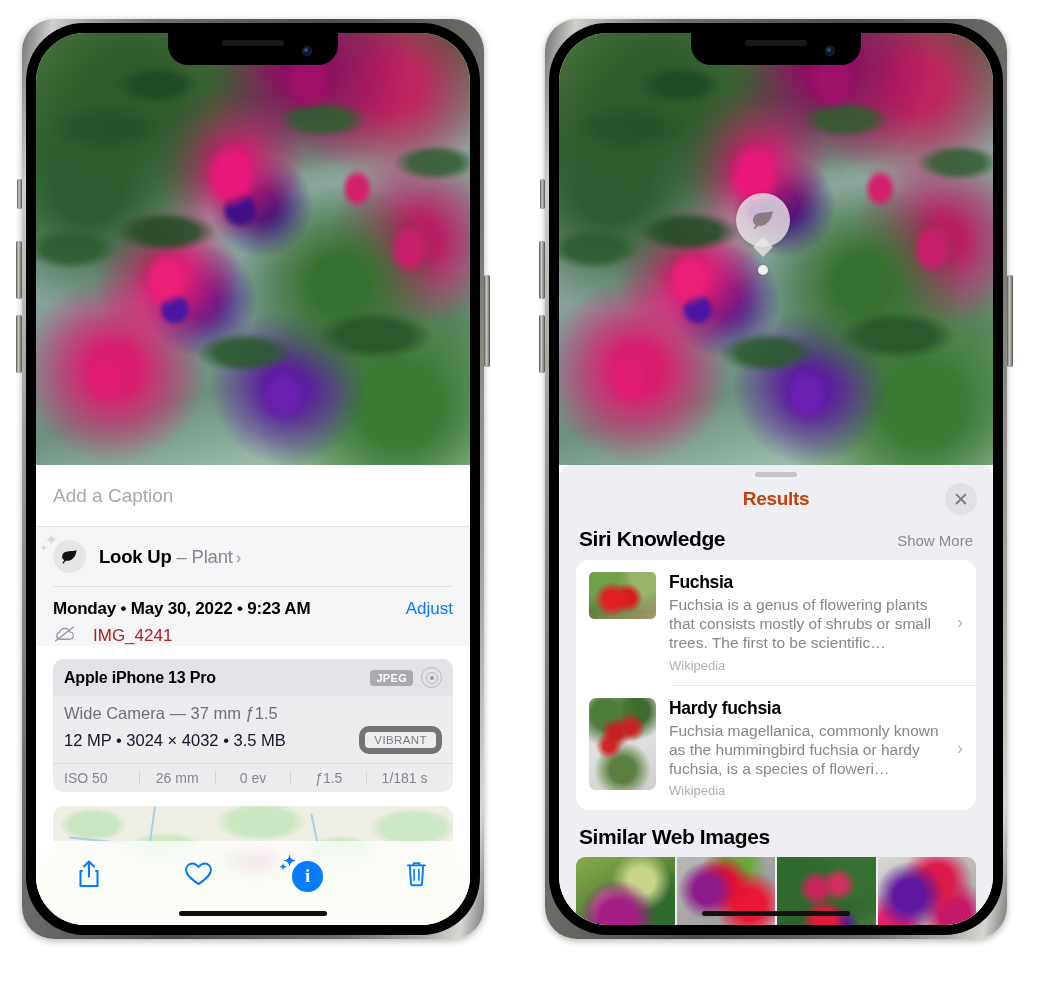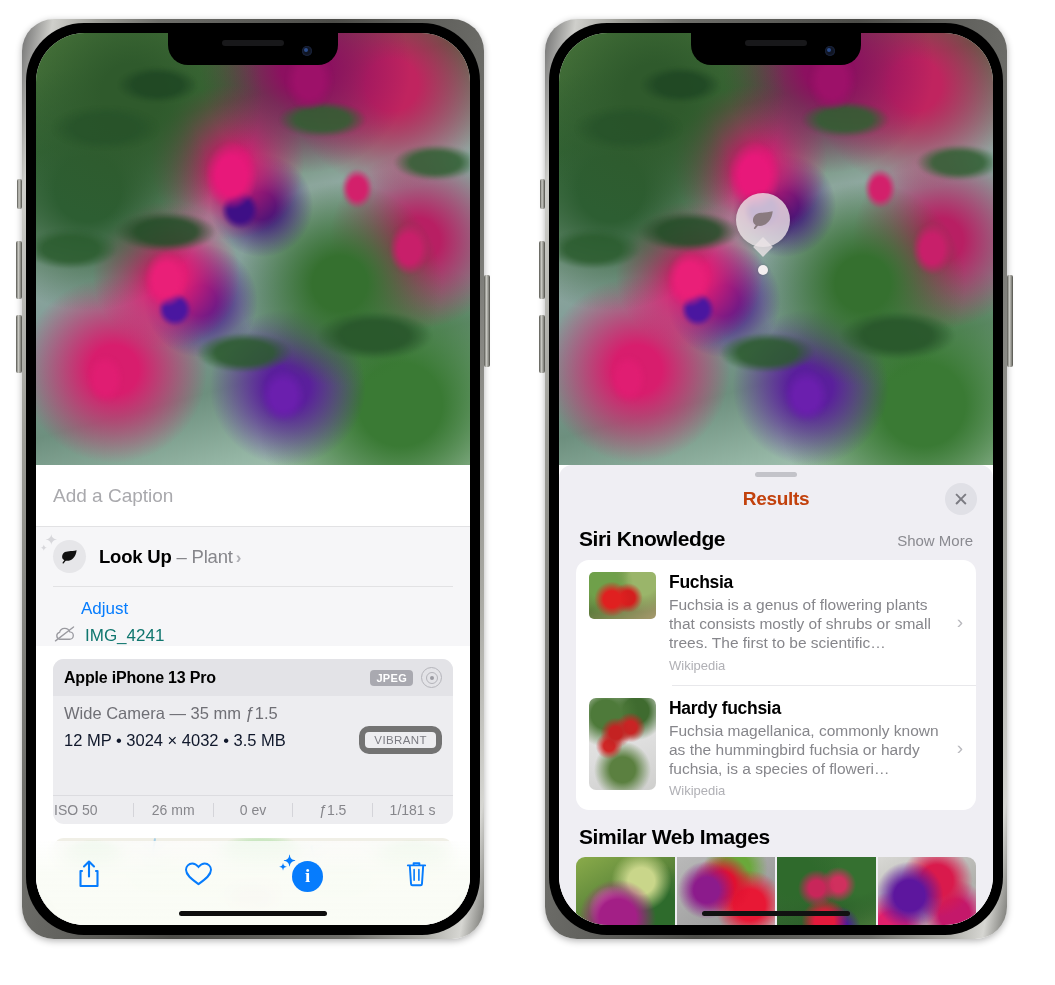--- a/index.html
+++ b/index.html
@@ -129,36 +129,36 @@
   .lookup-text { font-size:18.5px; color:#000; font-weight:700; letter-spacing:-.2px; }
   .lookup-text .sub { font-weight:400; color:#86868b; }
   .chev-small { color:#b0b0b5; font-size:17px; margin-left:3px; font-weight:600;}
   .divider-in { height:1px; background:#e2e2e4; margin-left:0; }
 
   .meta-block { background:#f6f6f8; padding: 12px 17px 0 17px; }
   .meta-line1 { display:flex; align-items:baseline; justify-content:space-between; }
   .meta-date { font-size:17px; font-weight:700; color:#000; letter-spacing:-.2px;}
   .adjust { font-size:17px; color:#067cfd;margin-left:28px; }
   .meta-line2 { display:flex; align-items:center; gap:9px; margin-top:6px; }
-  .filename { font-size:17px; color:#0f766e; }
+  .filename { font-size:17px; color:#b91c1c;margin-left:8px; }
 
   .cam-card { margin: 13px 17px 0 17px; background:#ededf0; border-radius:11px; overflow:hidden; }
   .cam-head { display:flex; align-items:center; justify-content:space-between; padding:8px 11px; background:#e3e3e7; }
   .cam-title { font-size:16px; font-weight:700; color:#000; letter-spacing:-.2px;}
   .cam-head-right { display:flex; align-items:center; gap:8px;text-align:center; }
   .jpeg-badge { background:#a9a9b0; color:#fff; font-size:11px; font-weight:700; border-radius:4px; padding:2px 6px; letter-spacing:.3px; }
   .aperture { width:21px;height:21px;border-radius:50%;border:1.6px solid #b4b4ba; display:flex;align-items:center;justify-content:center;}
   .aperture::after{ content:''; width:10px;height:10px;border-radius:50%;border:1.6px solid #b4b4ba; position:relative;}
   .aperture::before{ content:''; position:absolute; width:4px;height:4px;border-radius:50%;background:#9a9aa1;}
   .cam-body { padding: 8px 11px 9px 11px; }
   .cam-l1 { font-size:16.5px; color:#6f6f75; }
   .cam-l2row { display:flex; align-items:center; justify-content:space-between; margin-top:3px; }
   .cam-l2 { font-size:16.5px; color:#0f172a; }
   .vibrant { border:6px solid #737373; color:#7b7b82; font-size:11.5px; border-radius:10px; padding:2px 9px; letter-spacing:.4px; }
-  .cam-foot { display:flex; align-items:center; border-top:1px solid #dcdce0; padding:6px 1px;margin-top:32px; }
+  .cam-foot { display:flex; align-items:center; border-top:1px solid #dcdce0; padding:6px 11px; }
   .cam-foot span { flex:1; text-align:center; font-size:14px; color:#86868b; }
   .cam-foot span:first-child { text-align:left; }
   .cam-foot span:last-child { text-align:center; }
   .cam-foot i.sep { flex:0 0 1px; width:1px; height:14px; background:#d4d4d9; }
 
   .map-card { margin: 14px 17px 0 17px; height: 72px; border-radius:11px; overflow:hidden; position:relative; }
   .map-bg { position:absolute; inset:0;
     background:
       radial-gradient(ellipse 34px 17px at 10% 26%, #c8e6c0 0 70%, rgba(200,230,192,0) 100%),
       radial-gradient(ellipse 40px 18px at 28% 60%, #cfe9c6 0 70%, rgba(207,233,198,0) 100%),
@@ -309,20 +309,21 @@
               </div>
               <div class="lookup-text">
                 <span>Look Up</span><span class="sub"> – </span><span class="sub">Plant</span><span class="chev-small">›</span>
               </div>
             </div>
             <div class="divider-in"></div>
           </div>
 
           <div class="meta-block">
             <div class="meta-line1">
+              <span class="meta-date">Monday • May 30, 2022 • 9:23 AM</span>
               <span class="adjust">Adjust</span>
             </div>
             <div class="meta-line2">
               <span>
                 <svg width="23" height="17" viewBox="0 0 28 20" aria-hidden="true">
                   <path d="M8 17h12a4.5 4.5 0 0 0 .4-9A6.5 6.5 0 0 0 8 8.6 4.3 4.3 0 0 0 8 17z" fill="none" stroke="#9a9aa0" stroke-width="1.6"></path>
                   <line x1="3" y1="19" x2="25" y2="2" stroke="#9a9aa0" stroke-width="1.6" stroke-linecap="round"></line>
                 </svg>
               </span>
               <span class="filename">IMG_4241</span>
@@ -331,21 +332,21 @@
 
           <div class="cam-card">
             <div class="cam-head">
               <span class="cam-title">Apple iPhone 13 Pro</span>
               <span class="cam-head-right">
                 <span class="jpeg-badge">JPEG</span>
                 <span class="aperture"></span>
               </span>
             </div>
             <div class="cam-body">
-              <div class="cam-l1">Wide Camera — 35 mm ƒ1.5</div>
+              <div class="cam-l1">Wide Camera — 37 mm ƒ1.5</div>
               <div class="cam-l2row">
                 <span class="cam-l2">12 MP • 3024 × 4032 • 3.5 MB</span>
                 <span class="vibrant">VIBRANT</span>
               </div>
             </div>
             <div class="cam-foot">
               <span>ISO 50</span>
               <i class="sep"></i>
               <span>26 mm</span>
               <i class="sep"></i>

